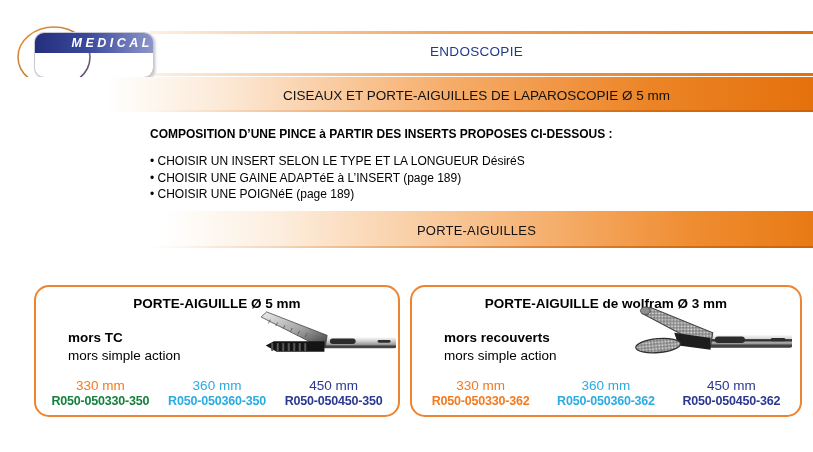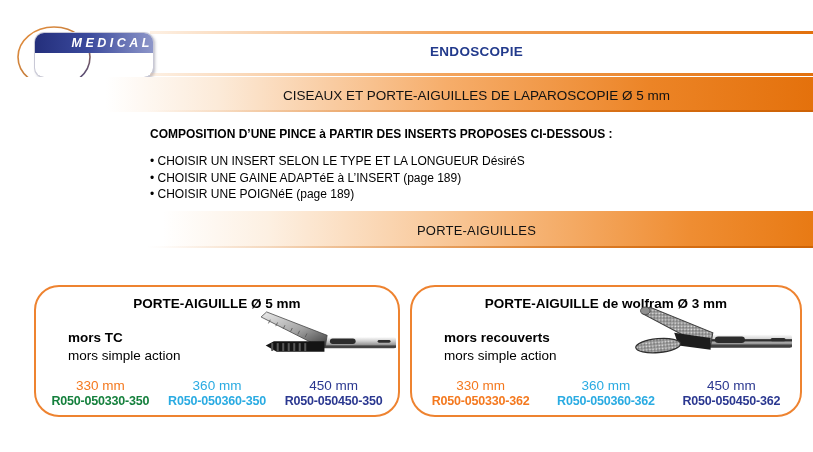--- a/index.html
+++ b/index.html
@@ -31,21 +31,21 @@
 
   
   .rule {
     position:absolute; right:0; height:3px;
     background:linear-gradient(90deg, rgba(247,196,146,.25) 0%, #f3a45c 45%, #e2700c 100%);
   }
   .rule-top { top:31px; left:150px; }
   .rule-mid { top:73px; left:150px; }
   .endoscopie-title {
     position:absolute; top:44px; left:140px; right:0; text-align:center;
-    color:#223a8c; font-weight:bold; font-size:13.5px; letter-spacing:.3px;
+    color:#223a8c; font-weight:normal; font-size:13.5px; letter-spacing:.3px;
   }
 
   
   .banner {
     position:absolute; left:0; right:0;
   }
   .banner1 {
     top:77px; height:35px;
     background:linear-gradient(90deg,#ffffff 0%,#ffffff 13%,#fcead8 27%,#f6ad6a 55%,#ec8426 80%,#e4710c 100%);
   }
@@ -65,21 +65,21 @@
   .banner2 .banner-text { font-size:13px; letter-spacing:.2px; }
 
   
   .composition { position:absolute; left:150px; top:127px; width:580px; font-size:12px; }
   .composition-title { font-weight:bold; margin-bottom:12px; }
   .composition-bullet { line-height:16.5px; }
 
   
   .card {
     position:absolute; top:285px; height:132px;
-    border:2px solid #ee8330; border-radius:25px; background:#ffffff;
+    border:2px solid #ee8330; border-radius:15px; background:#ffffff;
   }
   .card-left  { left:34px;  width:366px; }
   .card-right { left:410px; width:392px; }
   .card-title {
     margin-top:9px; text-align:center; font-weight:bold; font-size:13.5px; color:#000;
   }
   .jaw-info { position:absolute; left:32px; top:42px; font-size:13.5px; line-height:17.5px; }
   .jaw-type { font-weight:bold; }
   .instrument { position:absolute; }
   .card-left  .instrument { right:2px;  top:20px; width:156px; height:64px; }

